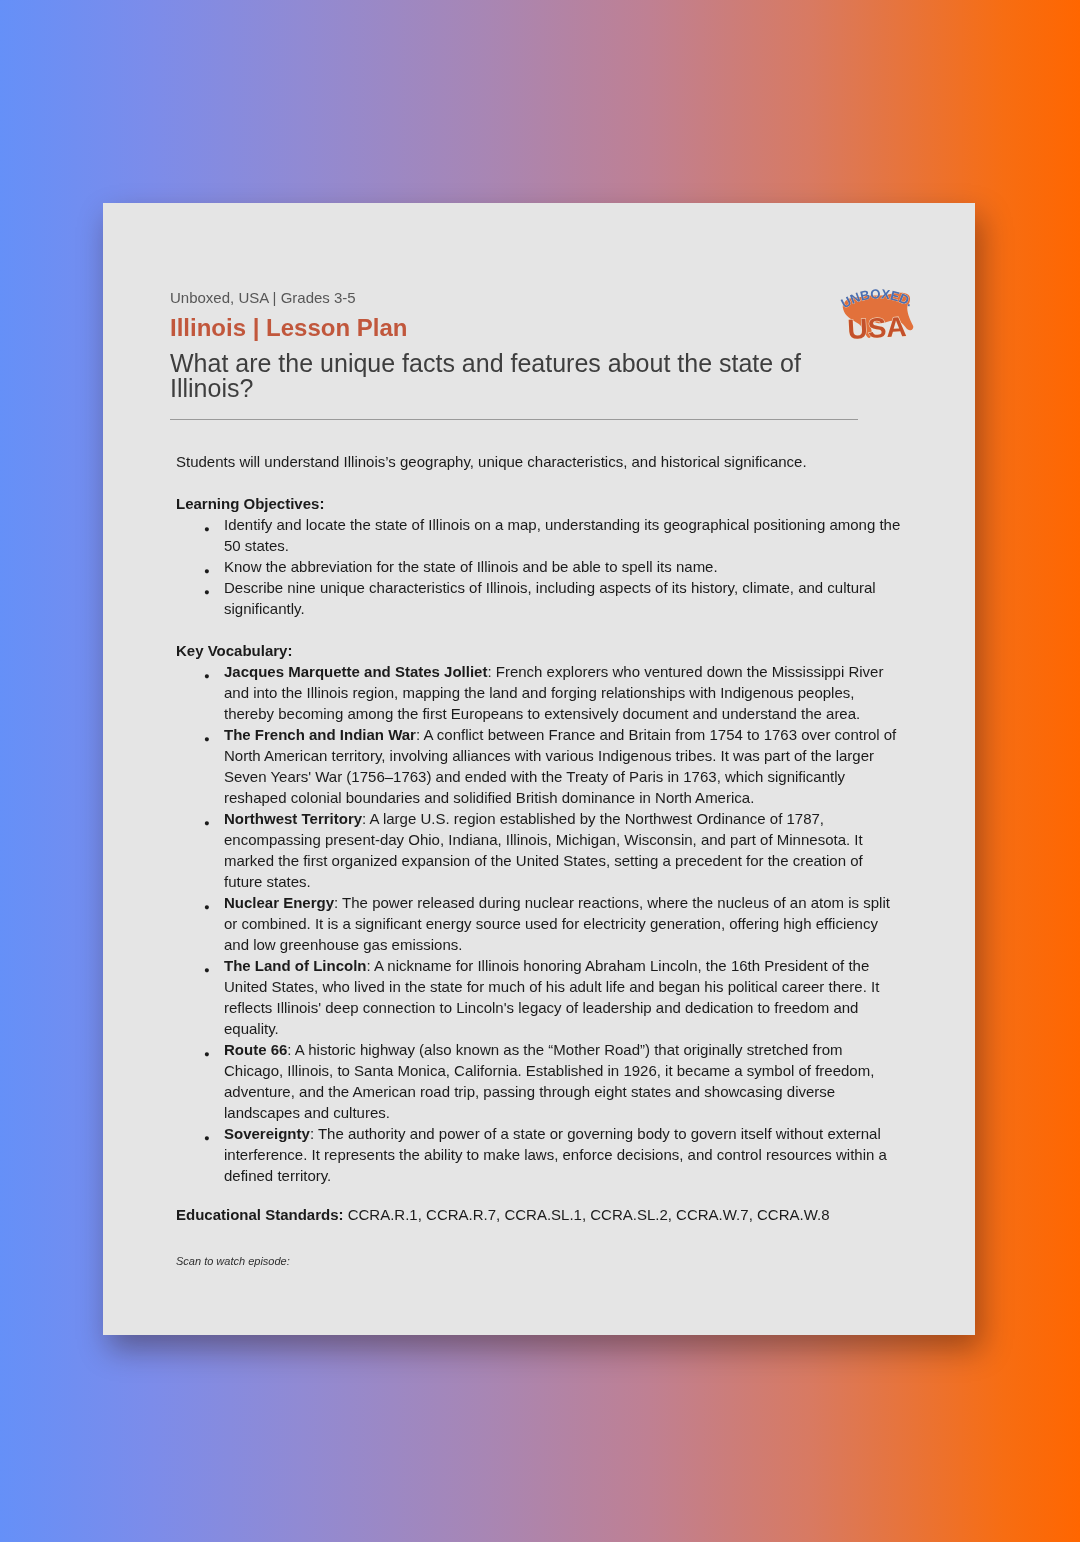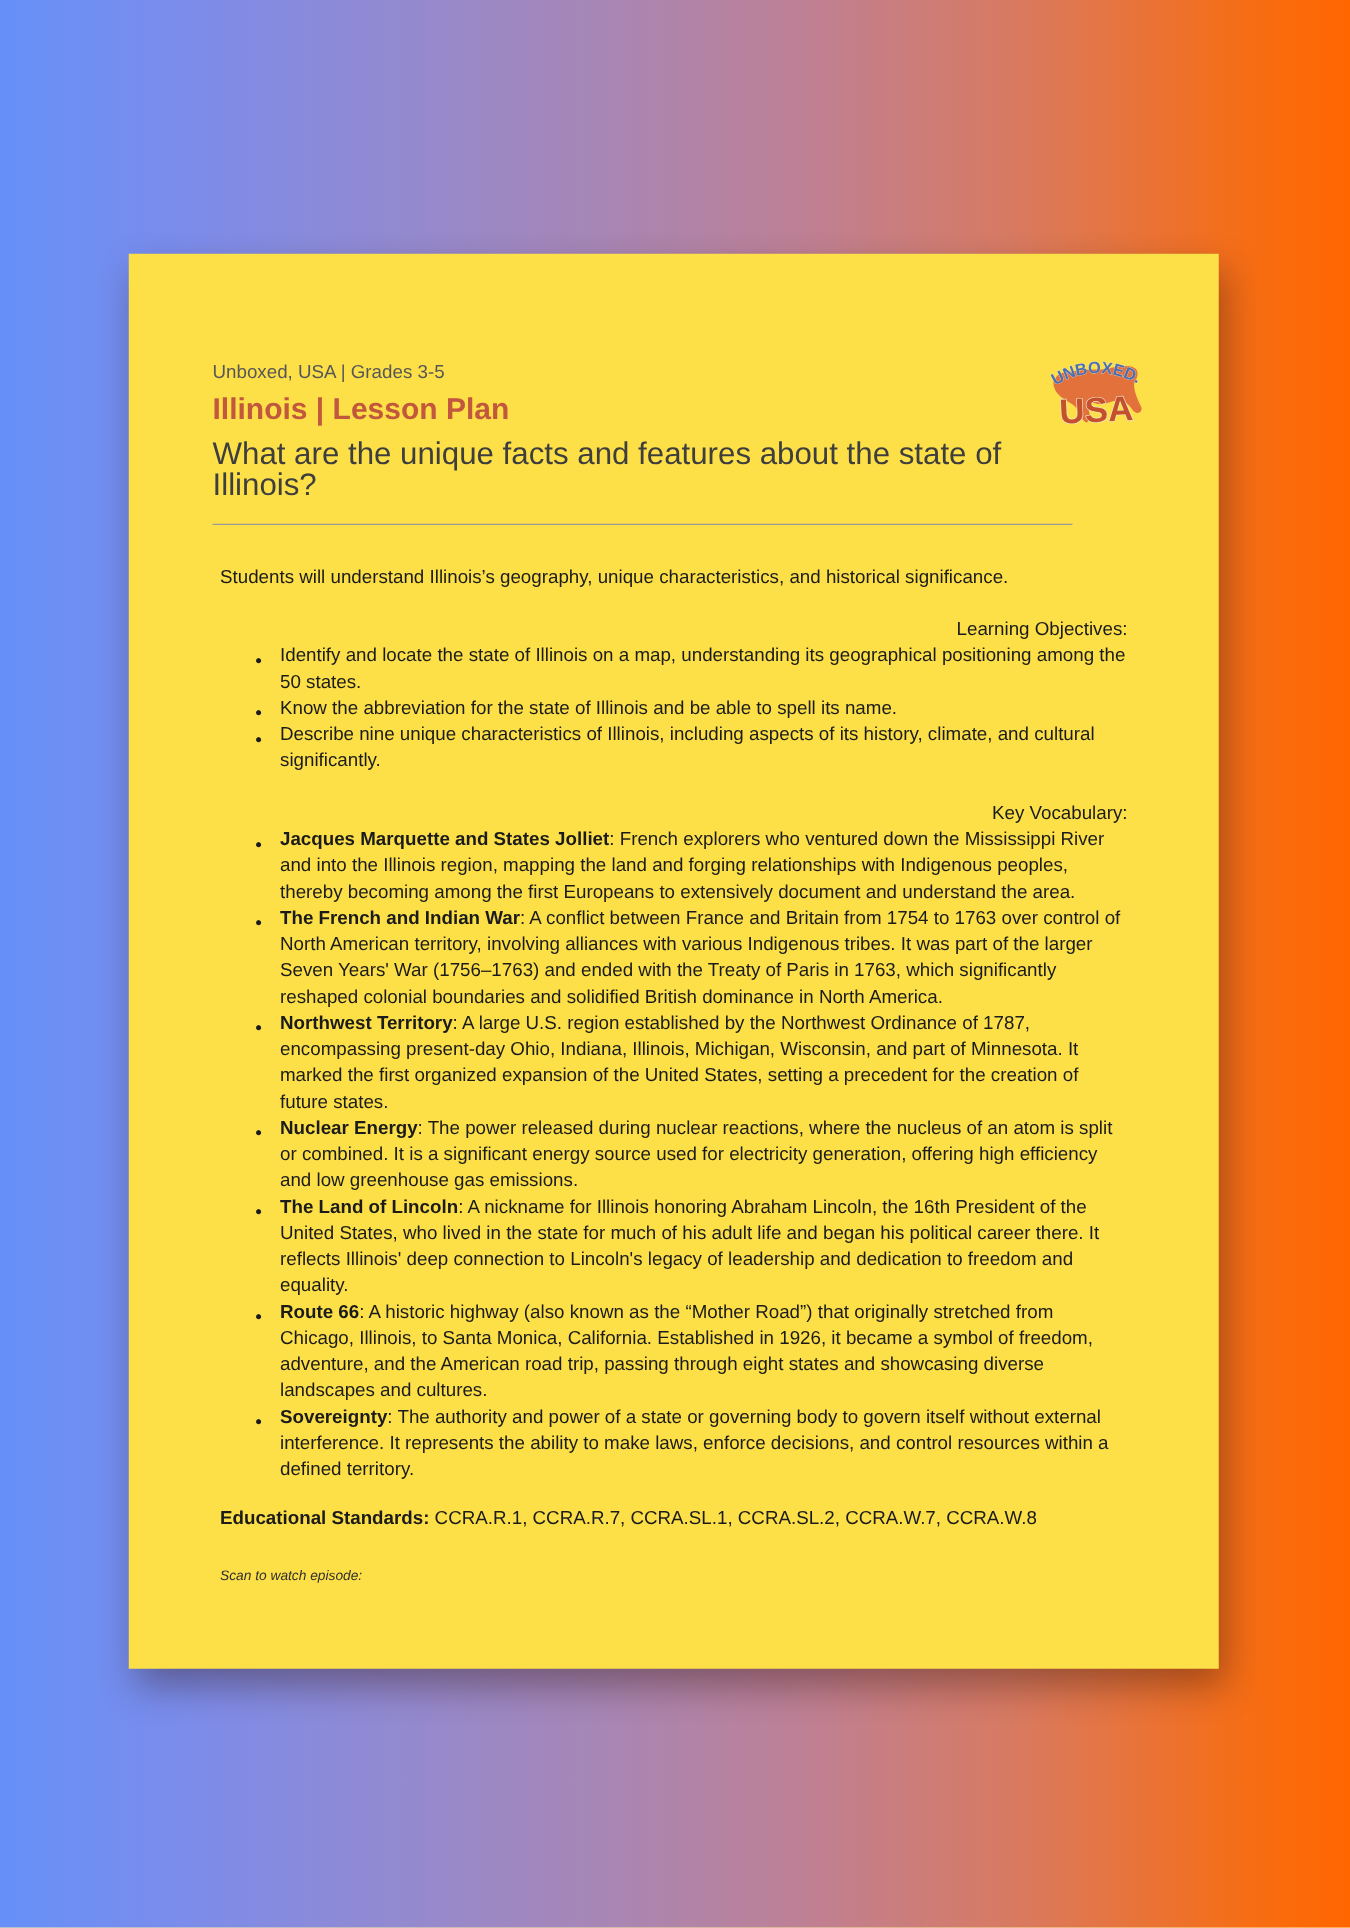--- a/index.html
+++ b/index.html
@@ -5,35 +5,35 @@
   html,body{margin:0;padding:0;}
   body{
     width:1080px;height:1542px;
     font-family:"Liberation Sans",sans-serif;
     background:linear-gradient(90deg,#6590f8 0%,#7c8cea 14%,#918ad3 28%,#a886b4 45%,#bf8093 60%,#d87a62 75%,#f76d12 93%,#ff6600 100%);
     overflow:hidden;
     position:relative;
   }
   .page{
     position:absolute;left:103px;top:203px;width:872px;height:1132px;
-    background:#fde047;
+    background:#e5e5e5;
     box-shadow:6px 14px 28px rgba(40,10,0,.38);
   }
   
   .header{margin:85px 117px 0 67px;position:relative;}
   .eyebrow{font-size:15px;line-height:20px;color:#575757;}
   .doc-title{font-size:24px;line-height:30px;font-weight:bold;color:#c1573c;margin:5px 0 0 0;}
   .subtitle{font-size:25px;line-height:25px;color:#3e3e3e;margin-top:8px;}
   .rule{border:none;border-top:1px solid #9a9a9a;margin:18px 0 0 0;height:0;}
   
   .logo{position:absolute;left:732px;top:72px;width:84px;height:74px;}
   
   .body{margin:0 73px;color:#1b1b1b;font-size:15px;line-height:21px;}
   .intro{margin:31px 0 0 0;}
-  .section-heading{font-weight:normal;margin:21px 0 0 0;text-align:right;}
+  .section-heading{font-weight:bold;margin:21px 0 0 0;}
   ul.doc-list{list-style:none;margin:0;padding:0 0 0 48px;}
   ul.doc-list li{position:relative;}
   ul.doc-list li::before{content:"●";position:absolute;left:-20px;top:4px;font-size:9.5px;color:#1b1b1b;}
   .standards{margin:18px 0 0 0;}
   .scan-note{margin:28px 35px 0 0;text-align:left;font-size:11px;line-height:17px;font-style:italic;color:#2e2e2e;}
   strong{font-weight:bold;}
   .logo text{font-family:"Liberation Sans",sans-serif;}
 </style>
 </head>
 <body>

